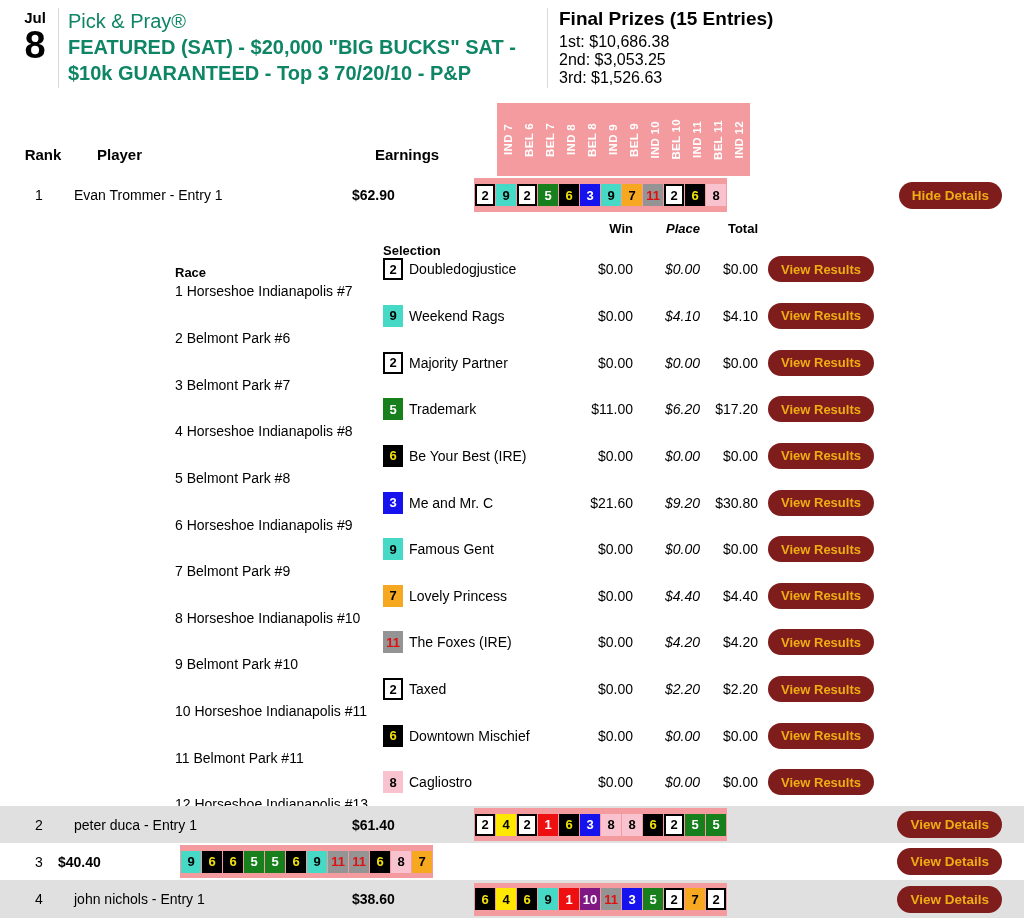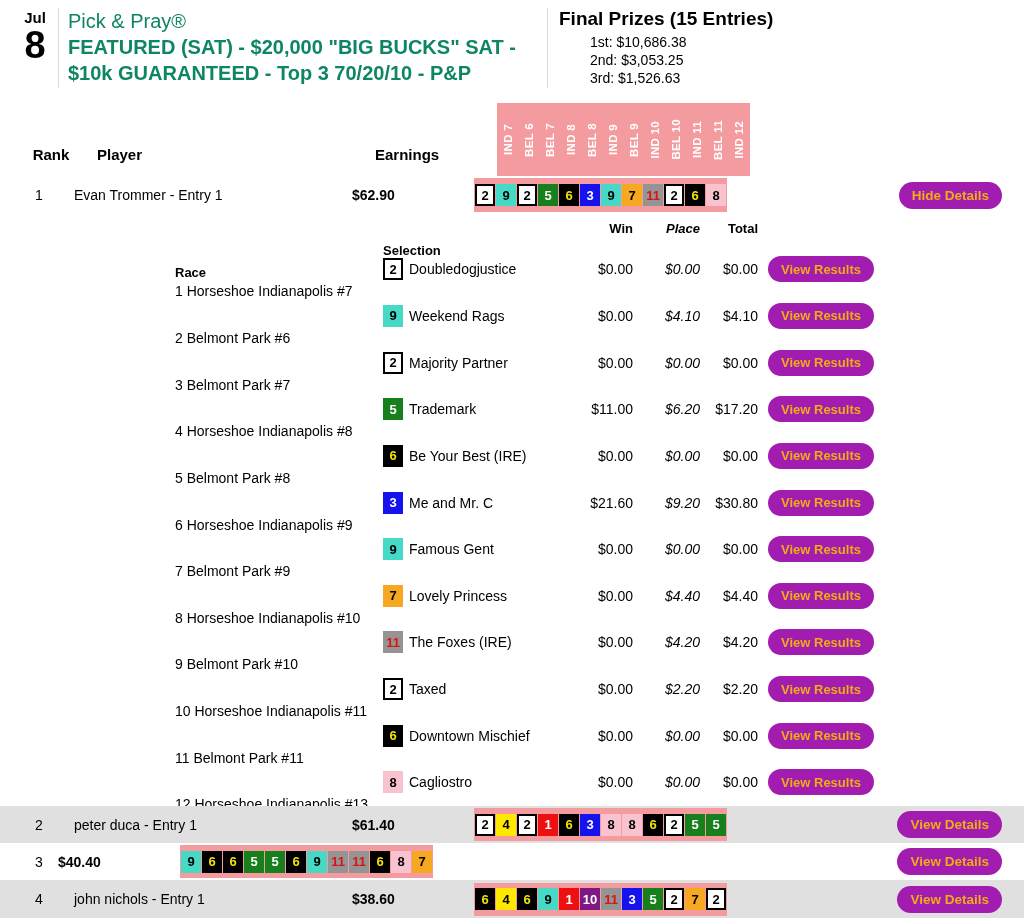--- a/index.html
+++ b/index.html
@@ -17,51 +17,51 @@
   .date-block{position:absolute;left:14px;top:10px;width:42px;text-align:center;}
   .date-month{font-size:15px;font-weight:700;line-height:16px;}
   .date-day{font-size:38px;font-weight:700;line-height:38px;}
   .vsep{position:absolute;top:8px;height:80px;border-left:1px solid #dadada;}
   .vsep.s1{left:58px;} .vsep.s2{left:547px;}
   .title-block{position:absolute;left:68px;top:9px;width:482px;color:var(--accent);}
   .contest-name{font-size:20px;font-weight:400;line-height:24px;}
   .contest-desc{font-size:20px;font-weight:700;line-height:26px;margin-top:1px;}
   .prizes-block{position:absolute;left:559px;top:7px;}
   .prizes-title{font-size:19px;font-weight:700;line-height:24px;margin-bottom:2px;}
-  .prize-line{font-size:14px;line-height:18px;margin-left:31px;}
+  .prize-line{font-size:16px;line-height:18px;}
 
   
   .track-panel{position:absolute;left:497px;top:103px;width:253px;height:73px;
     background:var(--pink);display:flex;}
   .track-cell{flex:1;display:flex;align-items:center;justify-content:center;}
   .track-cell span{writing-mode:vertical-rl;transform:rotate(180deg);color:#fff;
     font-weight:700;font-size:11.5px;white-space:nowrap;letter-spacing:.3px;}
 
   
   .lb-header{position:absolute;top:146px;left:0;width:1024px;height:20px;
     font-weight:700;font-size:15px;}
-  .lb-header .col-rank{position:absolute;left:32px;width:38px;text-align:center;}
+  .lb-header .col-rank{position:absolute;left:24px;width:38px;text-align:center;}
   .lb-header .col-player{position:absolute;left:97px;}
   .lb-header .col-earnings{position:absolute;left:375px;}
 
   .lb-row{display:flex;align-items:center;font-size:14px;}
   .cell-rank{width:38px;margin-left:20px;text-align:center;flex:none;}
   .cell-player{width:278px;margin-left:16px;flex:none;}
   .cell-earnings{width:122px;flex:none;font-weight:bold;}
   .strip-band{width:253px;height:33px;background:var(--pink);display:flex;
     align-items:center;justify-content:space-evenly;flex:none;}
   .btn-area{flex:1;display:flex;justify-content:flex-end;padding-right:22px;}
 
   .row1{position:absolute;top:178px;left:0;width:1024px;height:34px;}
   .row1 .strip-band{height:34px;}
 
   .sel-box{width:20px;height:22px;display:flex;align-items:center;justify-content:center;
     font-weight:700;font-size:13px;flex:none;}
 
-  .pill{background:#a21caf;color:var(--gold);font-weight:700;font-size:13.5px;border:none;
+  .pill{background:#7f1d1d;color:var(--gold);font-weight:700;font-size:13.5px;border:none;
     border-radius:14px;height:27px;padding:0 13px;display:inline-flex;align-items:center;
     justify-content:center;cursor:pointer;font-family:inherit;white-space:nowrap;}
   .pill.small{height:26px;font-size:13px;}
 
   
   .detail-header{position:absolute;top:221px;left:0;width:1024px;display:flex;
     font-weight:700;font-size:13px;}
   .c-race{margin-left:175px;width:208px;flex:none;margin-top:44px;}
   .c-sel{width:177px;flex:none;display:flex;align-items:center;gap:6px;text-align:center;}
   .c-win{width:73px;text-align:right;flex:none;}

